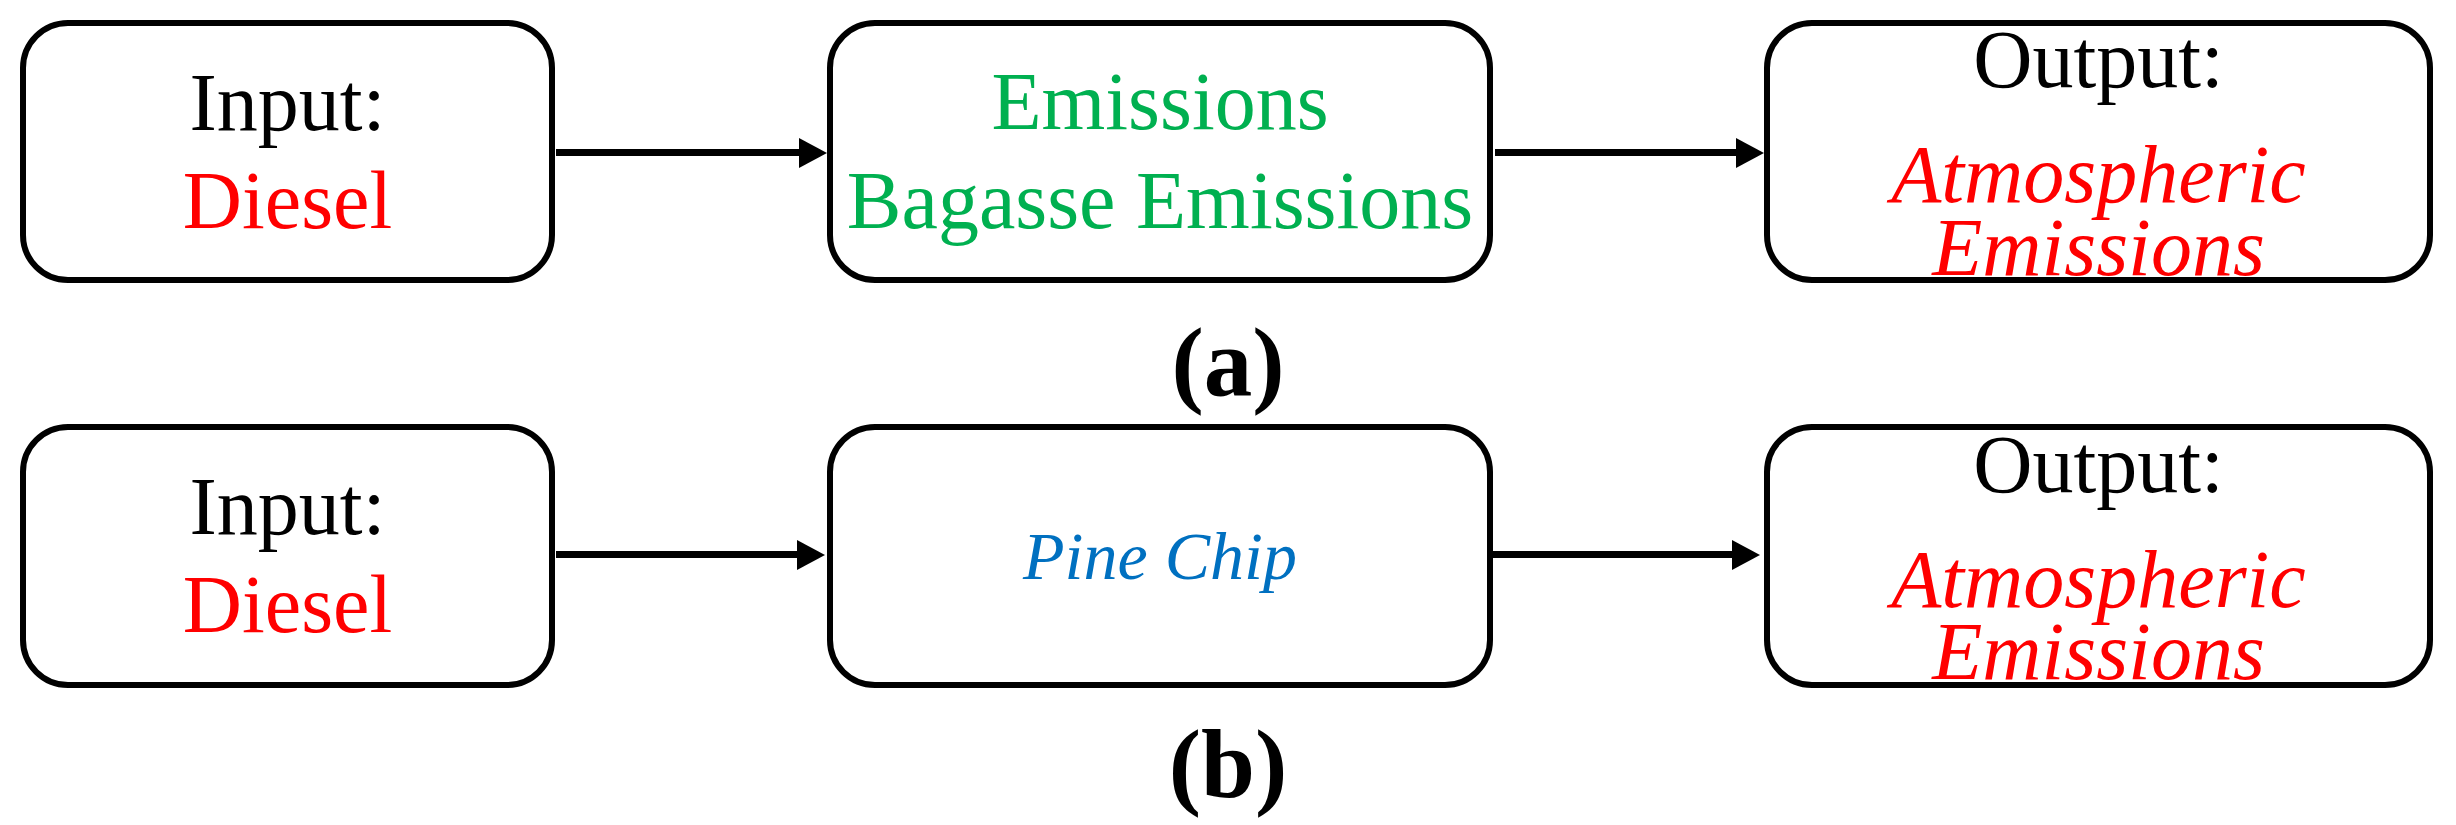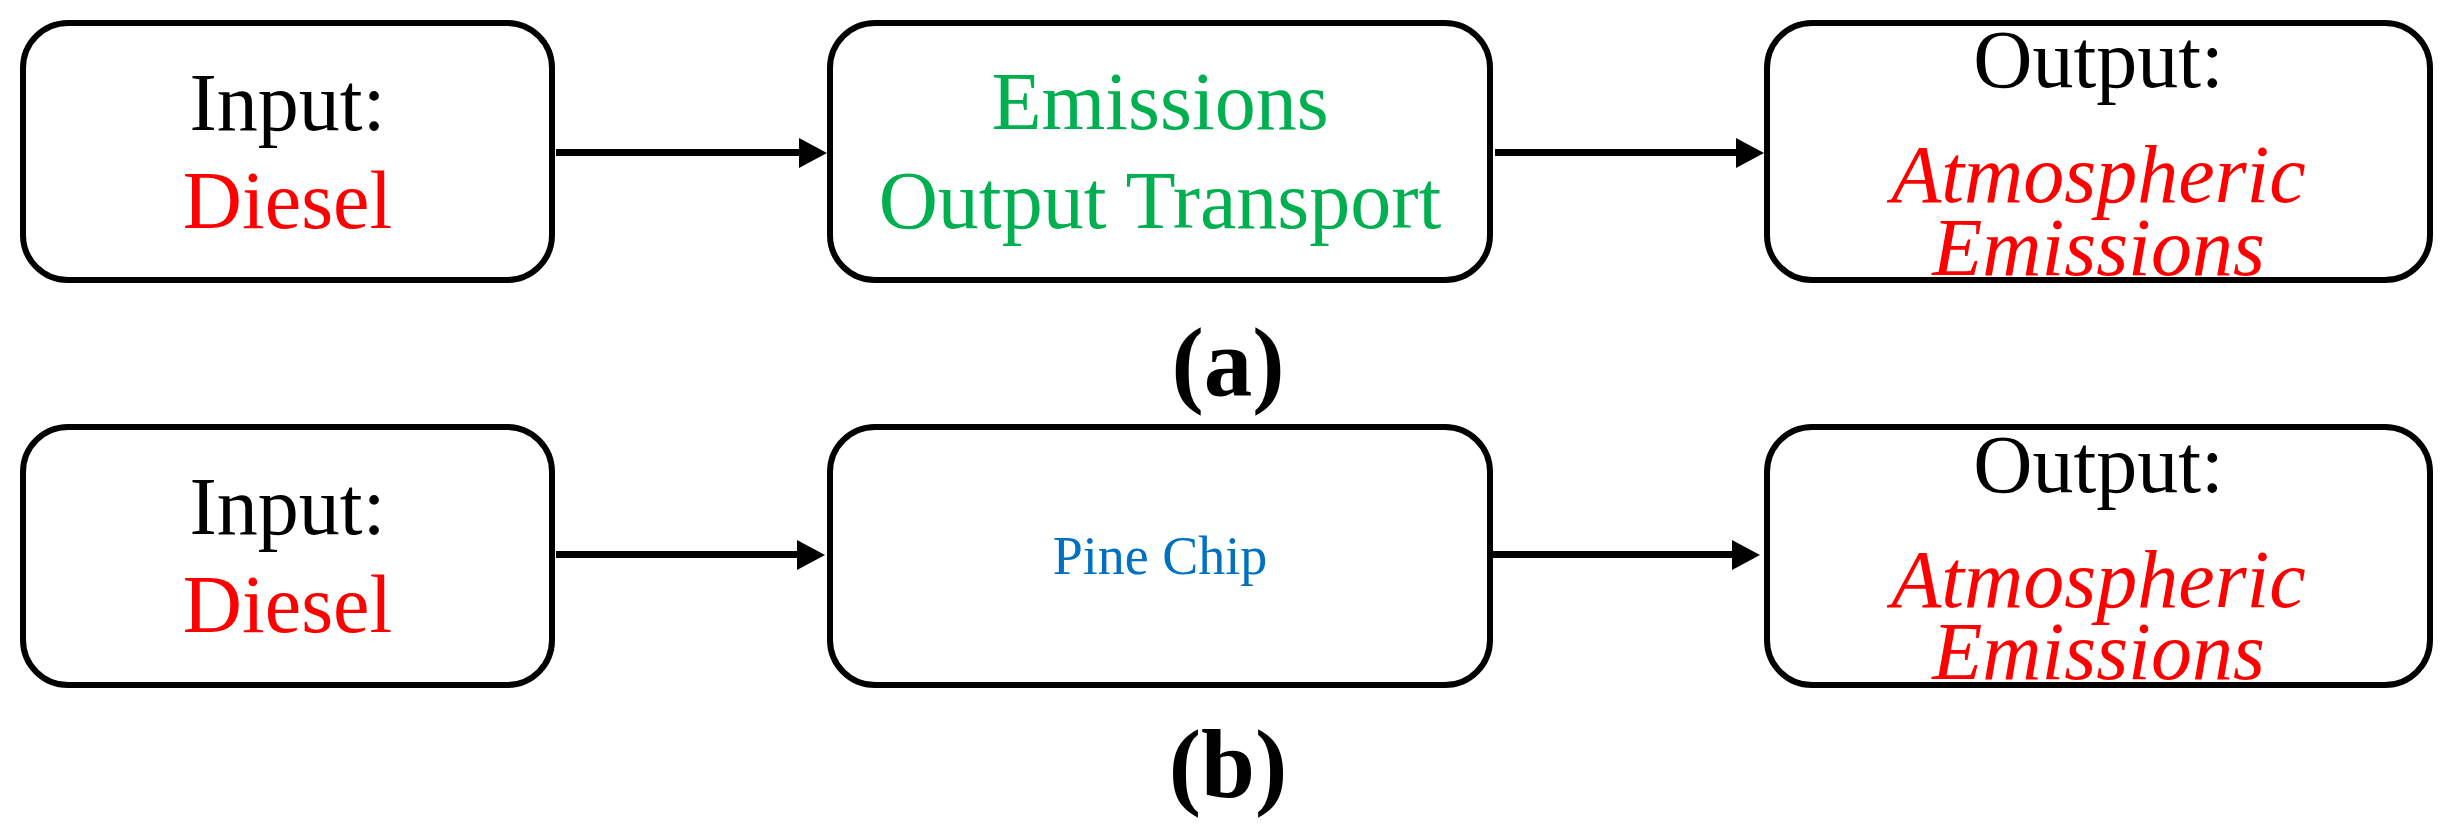--- a/index.html
+++ b/index.html
@@ -35,22 +35,23 @@
   }
   .title { color: var(--ink, #000000); }
   .value { color: var(--red, #ff0000); }
   .process-lines-a {
     color: var(--green, #00b050);
     font-size: 82px;
     line-height: 1.2;
   }
   .process-lines-b {
     color: var(--blue, #0070c0);
-    font-size: 54px;
+    font-size: 68px;
     line-height: 1.5;
+    font-style: italic;
   }
   .output-title { margin-bottom: 22px; }
   .output-value {
     color: var(--red, #ff0000);
     font-size: 82px;
     line-height: 0.88;
     font-style: italic;
   }
   .arrow {
     position: absolute;
@@ -101,21 +102,21 @@
   <div class="box box-a-input">
     <div class="txt title">Input:</div>
     <div class="txt value">Diesel</div>
   </div>
 
   <div class="arrow arrow-a-1"></div>
 
   <div class="box box-a-process">
     <div class="process-lines-a">
       <div>Emissions</div>
-      <div>Output Transport</div>
+      <div>Bagasse Emissions</div>
     </div>
   </div>
 
   <div class="arrow arrow-a-2"></div>
 
   <div class="box box-a-output">
     <div class="txt title output-title">Output:</div>
     <div class="output-value">
       <div>Atmospheric</div>
       <div>Emissions</div>

